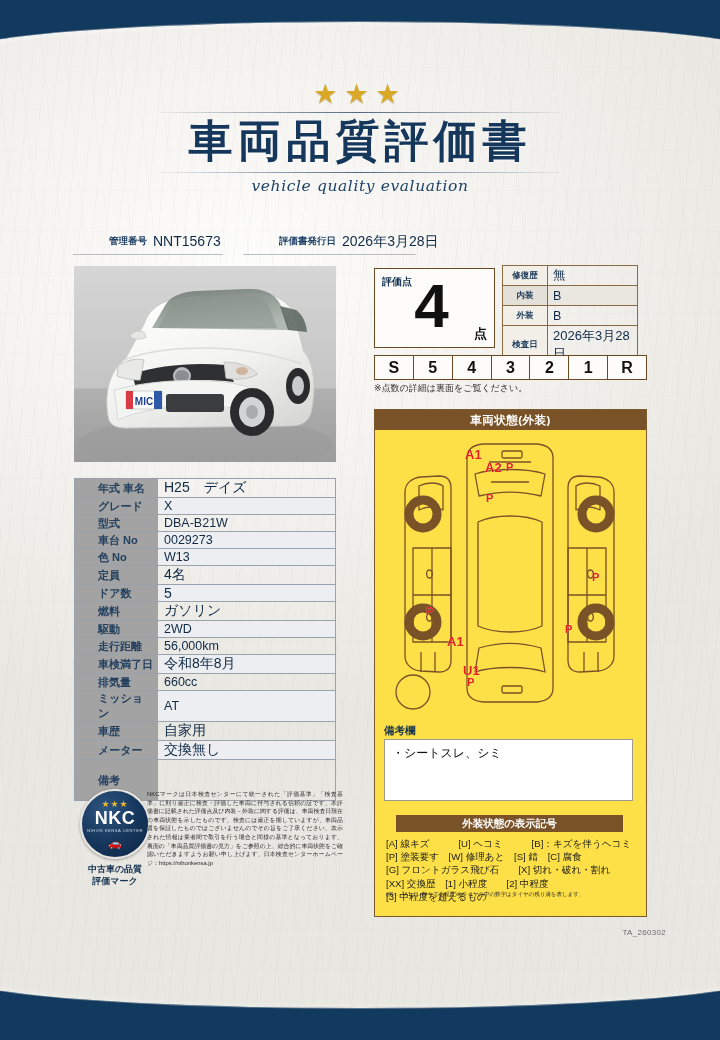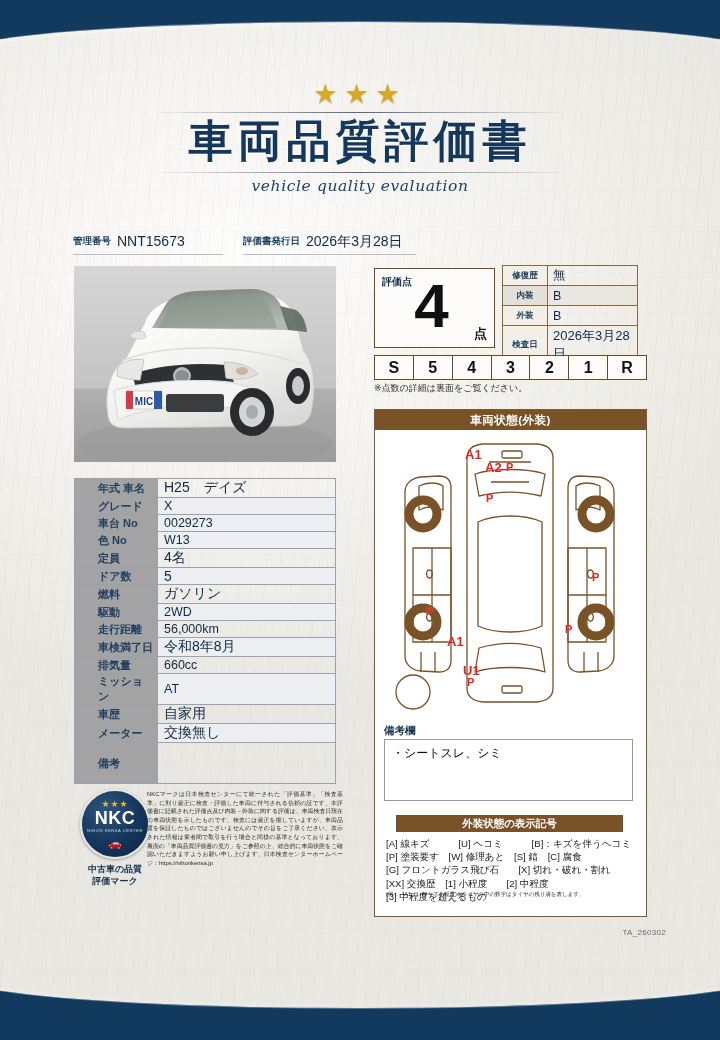--- a/index.html
+++ b/index.html
@@ -126,20 +126,21 @@
     color: #1d4268;
   }
 
   
   .meta {
     position: absolute;
     top: 233px;
     font-size: 12.5px;
     color: #15304e;
     white-space: nowrap;
+    margin-left: 36px;
   }
   .meta .lbl {
     font-size: 9.5px;
     font-weight: 700;
     color: #1d3f64;
     vertical-align: 2px;
   }
   .meta .val {
     font-size: 14px;
     color: #102b47;
@@ -349,21 +350,21 @@
     color: #2a2a2a;
     text-align: justify;
   }
 
   
   .ext-panel {
     position: absolute;
     left: 374px; top: 409px;
     width: 271px; height: 506px;
     border: 1.4px solid #7a5a2e;
-    background: #ffffff;
+    background: #fde047;
   }
   .ext-head {
     height: 20px;
     background: #7a5227;
     color: #fff;
     font-size: 11.5px;
     font-weight: 700;
     text-align: center;
     line-height: 20px;
     letter-spacing: .5px;
@@ -569,20 +570,24 @@
     <table class="spec-tbl">
       <tbody id="spec-body">
           <tr>
             <td class="k">年式 車名</td>
             <td class="v lg">H25　デイズ</td>
           </tr>
           <tr class="alt">
             <td class="k">グレード</td>
             <td class="v">X</td>
           </tr>
+          <tr>
+            <td class="k">型式</td>
+            <td class="v">DBA-B21W</td>
+          </tr>
           <tr class="alt">
             <td class="k">車台 No</td>
             <td class="v">0029273</td>
           </tr>
           <tr class="alt">
             <td class="k">色 No</td>
             <td class="v">W13</td>
           </tr>
           <tr>
             <td class="k">定員</td>

